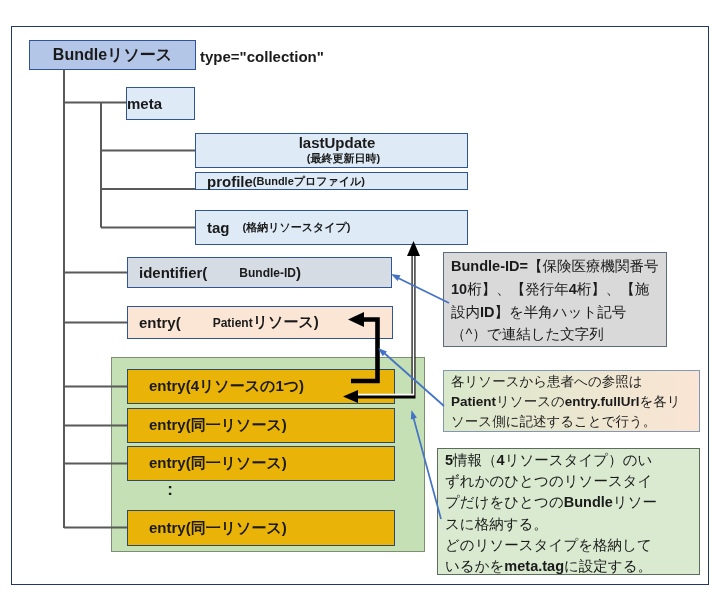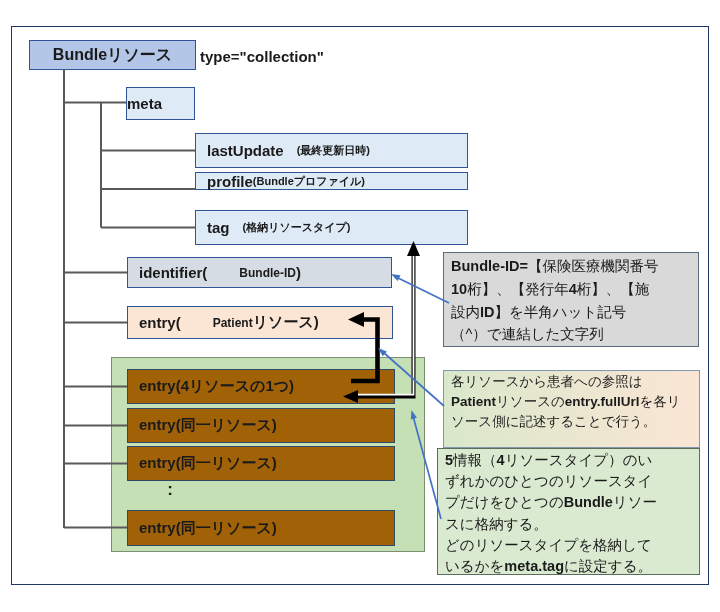--- a/index.html
+++ b/index.html
@@ -6,39 +6,39 @@
   .stage{
     position:relative;width:720px;height:612px;background:#ffffff;overflow:hidden;
     font-family:"Liberation Sans","DejaVu Sans",sans-serif;color:#1a1a1a;
   }
   .abs{position:absolute;box-sizing:border-box;}
   .outer-frame{left:11px;top:26px;width:698px;height:559px;border:1.5px solid #1F3864;z-index:1;}
   .node{display:flex;align-items:center;font-weight:bold;font-size:15px;z-index:3;background:#DEEBF7;border:1.5px solid #2F5597;white-space:nowrap;}
   .root-box{left:29px;top:40px;width:167px;height:30px;background:#B4C6E7;border-width:1.8px;font-size:16px;justify-content:center;}
   .type-label{left:200px;top:44px;width:230px;height:24px;display:flex;align-items:center;font-weight:bold;font-size:15px;z-index:3;}
   .meta-box{left:126px;top:87px;width:69px;height:33px;justify-content:flex-start;border-width:1.8px;}
-  .lu-box{left:195px;top:133px;width:273px;height:35px;padding-left:11px;}
+  .lu-box{left:195px;top:133px;width:273px;height:35px;padding-left:11px;flex-direction:column;}
   .pr-box{left:195px;top:172px;width:273px;height:18px;padding-left:11px;}
   .tag-box{left:195px;top:210px;width:273px;height:35px;padding-left:11px;}
   .id-box{left:127px;top:257px;width:265px;height:31px;background:#D6DCE4;padding-left:11px;}
   .pat-box{left:127px;top:306px;width:266px;height:33px;background:#FBE5D5;padding-left:11px;text-align:center;}
   .group-box{left:111px;top:357px;width:314px;height:195px;background:#C5E0B4;border:1.2px solid #7C8F72;z-index:2;}
-  .entry{background:#a16207;border:1.6px solid #2F4A66;padding-left:11px;}
+  .entry{background:#eab308;border:1.6px solid #2F4A66;padding-left:21px;}
   .e1{left:127px;top:369px;width:268px;height:35px;}
   .e2{left:127px;top:408px;width:268px;height:35px;}
   .e3{left:127px;top:446px;width:268px;height:35px;}
   .e4{left:127px;top:510px;width:268px;height:36px;}
   .dots{left:158px;top:480px;width:24px;height:24px;z-index:3;text-align:center;font-weight:bold;font-size:17px;}
   .paren{font-size:11px;}
   .gap-l{margin-left:13px;} .gap-s{}
   .latin-sm{font-size:12px;align-self:center;padding-left:32px;}
   .note{z-index:3;border:1.3px solid #5A6B7F;padding:2px 7px;font-size:14.5px;line-height:22.8px;white-space:nowrap;}
   .note .b{font-weight:bold;}
-  .note-gray{left:443px;top:252px;width:256px;height:95px;background:#D9D9D9;}
-  .note-grad{left:443px;top:370px;width:257px;height:78px;background:linear-gradient(90deg,#D9E8CB 0%,#FBE5D5 100%);border-color:#8497B0;font-size:13.5px;line-height:19.8px;padding-top:1px;}
+  .note-gray{left:443px;top:252px;width:224px;height:95px;background:#D9D9D9;}
+  .note-grad{left:443px;top:370px;width:257px;height:62px;background:linear-gradient(90deg,#D9E8CB 0%,#FBE5D5 100%);border-color:#8497B0;font-size:13.5px;line-height:19.8px;padding-top:1px;}
   .note-green{left:437px;top:448px;width:263px;height:127px;background:#D9EAD0;border-color:#5B6E5B;line-height:21.2px;padding-top:1px;}
   svg.overlay{position:absolute;left:0;top:0;z-index:4;pointer-events:none;}
 </style>
 </head>
 <body>
 
 <div class="stage">
 
   <div class="abs outer-frame"></div>
 

